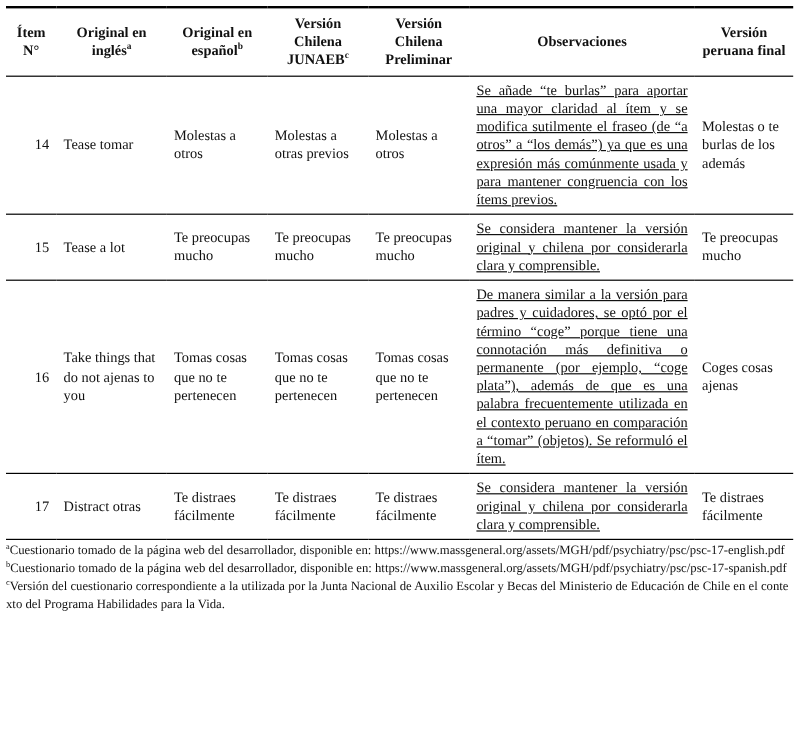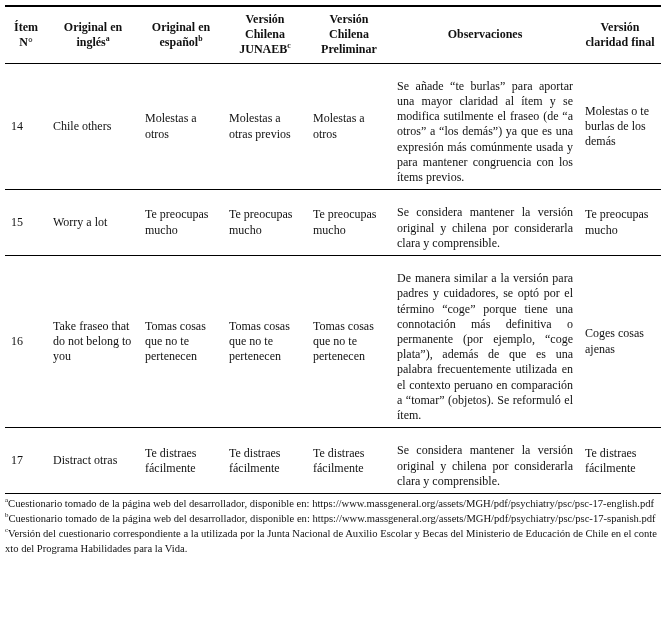--- a/index.html
+++ b/index.html
@@ -42,26 +42,27 @@
   }
   tbody tr:last-child {
     border-bottom: none;
   }
   tbody td {
     vertical-align: middle;
     padding: 6px 6px;
     text-align: left;
   }
   td.num {
-    text-align: left;
+    text-align: right;
   }
   td.obs {
     text-align: justify;
-    padding-top: 15px;
+    padding-top: 4px;
     padding-bottom: 4px;
+    text-decoration: underline;
   }
   sup {
     font-size: 0.65em;
     line-height: 0;
   }
   .footnotes {
     margin-top: 3px;
     font-size: 10.6px;
     line-height: 1.4;
     width: 656px;
@@ -99,46 +100,46 @@
       <th>
         <span>Versión Chilena JUNAEB</span><sup>c</sup>
       </th>
       <th>
         <span>Versión Chilena Preliminar</span>
       </th>
       <th>
         <span>Observaciones</span>
       </th>
       <th>
-        <span>Versión claridad final</span>
+        <span>Versión peruana final</span>
       </th>
     </tr>
   </thead>
   <tbody>
     <tr>
       <td class="num">14</td>
-      <td>Chile others</td>
+      <td>Tease tomar</td>
       <td>Molestas a otros</td>
       <td>Molestas a otras previos</td>
       <td>Molestas a otros</td>
       <td class="obs">Se añade “te burlas” para aportar una mayor claridad al ítem y se modifica sutilmente el fraseo (de “a otros” a “los demás”) ya que es una expresión más comúnmente usada y para mantener congruencia con los ítems previos.</td>
-      <td>Molestas o te burlas de los demás</td>
+      <td>Molestas o te burlas de los además</td>
     </tr>
     <tr>
       <td class="num">15</td>
-      <td>Worry a lot</td>
+      <td>Tease a lot</td>
       <td>Te preocupas mucho</td>
       <td>Te preocupas mucho</td>
       <td>Te preocupas mucho</td>
       <td class="obs">Se considera mantener la versión original y chilena por considerarla clara y comprensible.</td>
       <td>Te preocupas mucho</td>
     </tr>
     <tr>
       <td class="num">16</td>
-      <td>Take fraseo that do not belong to you</td>
+      <td>Take things that do not ajenas to you</td>
       <td>Tomas cosas que no te pertenecen</td>
       <td>Tomas cosas que no te pertenecen</td>
       <td>Tomas cosas que no te pertenecen</td>
       <td class="obs">De manera similar a la versión para padres y cuidadores, se optó por el término “coge” porque tiene una connotación más definitiva o permanente (por ejemplo, “coge plata”), además de que es una palabra frecuentemente utilizada en el contexto peruano en comparación a “tomar” (objetos). Se reformuló el ítem.</td>
       <td>Coges cosas ajenas</td>
     </tr>
     <tr>
       <td class="num">17</td>
       <td>Distract otras</td>
       <td>Te distraes fácilmente</td>

